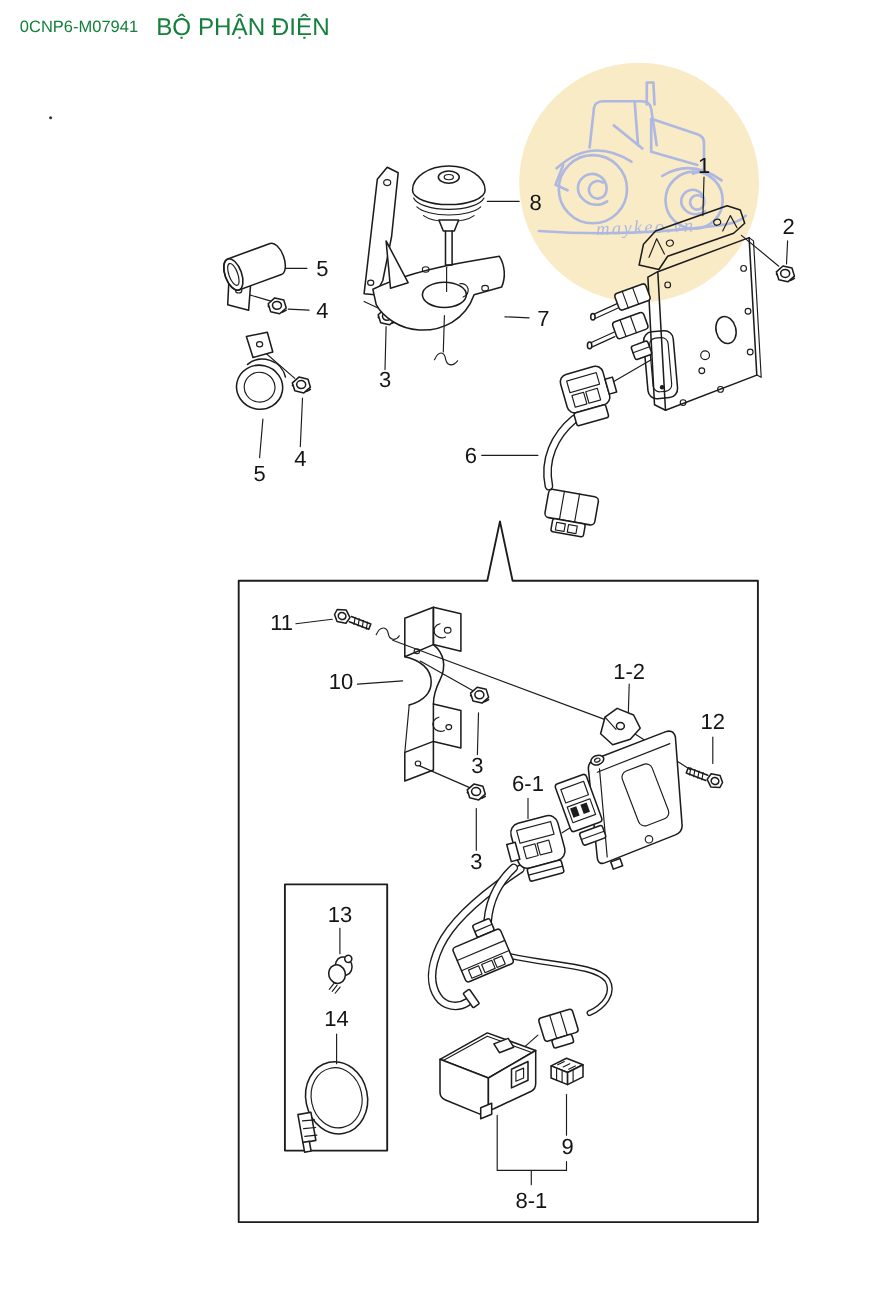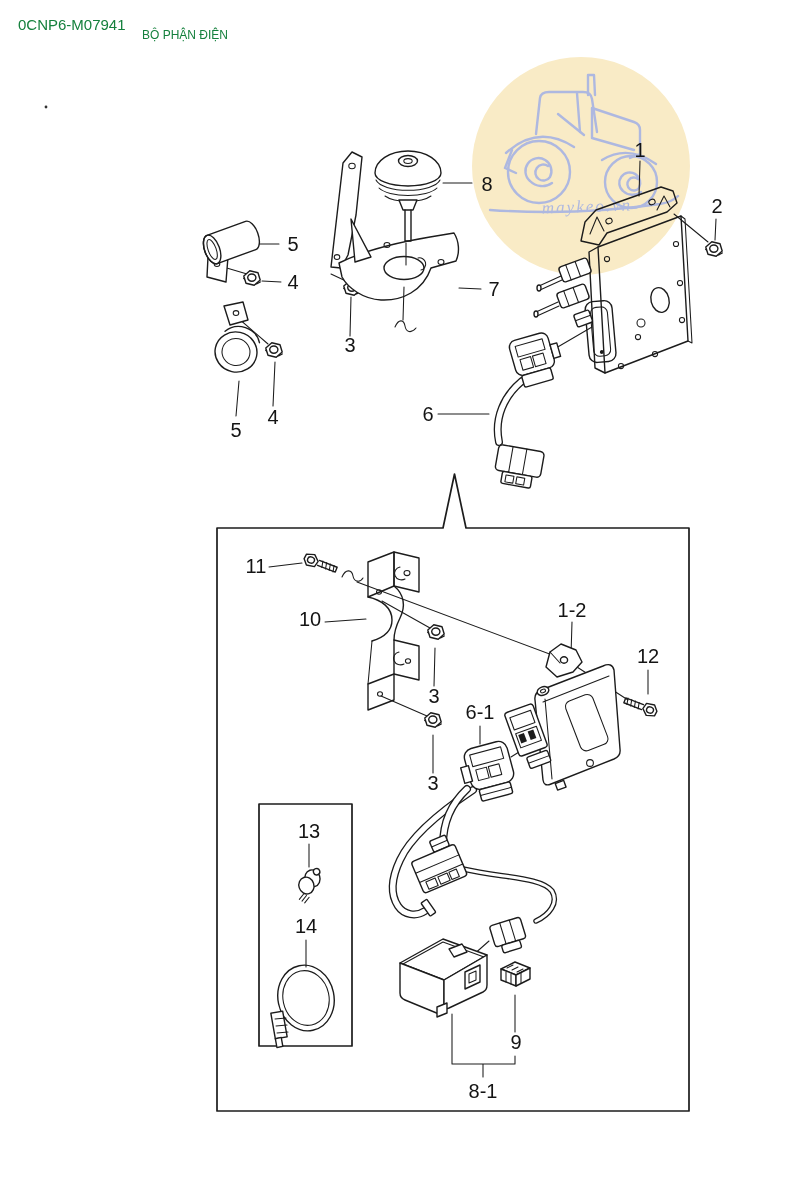--- a/index.html
+++ b/index.html
@@ -1,19 +1,19 @@
 <!DOCTYPE html>
 <html style="--wm-fill: #f9ebc6; --wm-art: #aeb8e0; --line: #1c1c1c;"><head>
 <meta charset="utf-8">
 <style>
   html,body{margin:0;padding:0;background:#fff;}
   .page{position:relative;width:802px;height:1180px;background:#fff;overflow:hidden;
         font-family:"Liberation Sans",sans-serif;color:#15803d;}
   .hdr-code{position:absolute;left:18px;top:16px;font-size:15px;white-space:pre;}
-  .hdr-section{position:absolute;left:142px;top:28px;font-size:12px;white-space:pre;}
+  .hdr-section{position:absolute;left:142px;top:12px;font-size:22px;white-space:pre;}
   .hdr-figure{position:absolute;left:18px;top:40px;font-size:24px;white-space:pre;}
   svg.diagram{position:absolute;left:0;top:0;}
   .ln{fill:none;stroke:var(--line,#1c1c1c);stroke-width:1.4;stroke-linecap:round;stroke-linejoin:round;}
   .lnf{fill:#fff;stroke:var(--line,#1c1c1c);stroke-width:1.4;stroke-linejoin:round;}
   .lnt{fill:none;stroke:var(--line,#1c1c1c);stroke-width:1.4;stroke-linecap:round;stroke-linejoin:round;}
   .thin{stroke-width:1.05;}
   .thick{stroke-width:1.7;}
   .tube-o{fill:none;stroke:var(--line,#1c1c1c);stroke-width:8;stroke-linecap:round;}
   .tube-i{fill:none;stroke:#fff;stroke-width:5.4;stroke-linecap:round;}
   .wire-o{fill:none;stroke:var(--line,#1c1c1c);stroke-width:5.5;stroke-linecap:round;}

